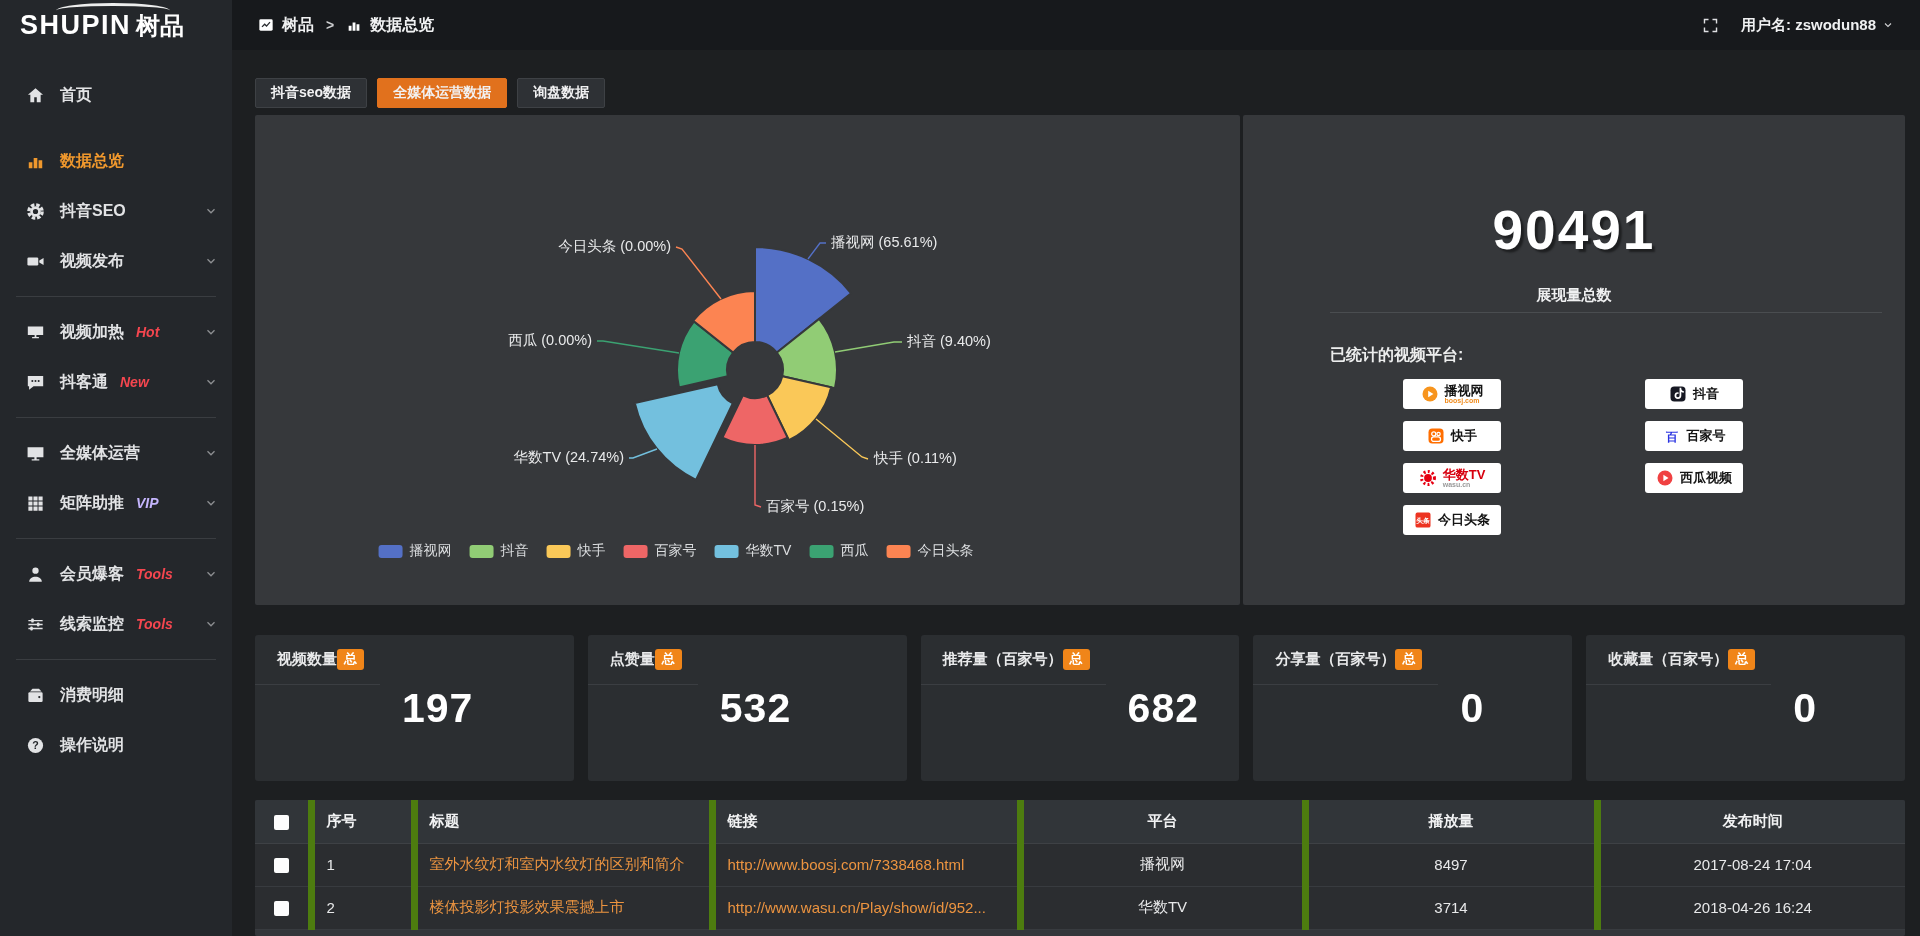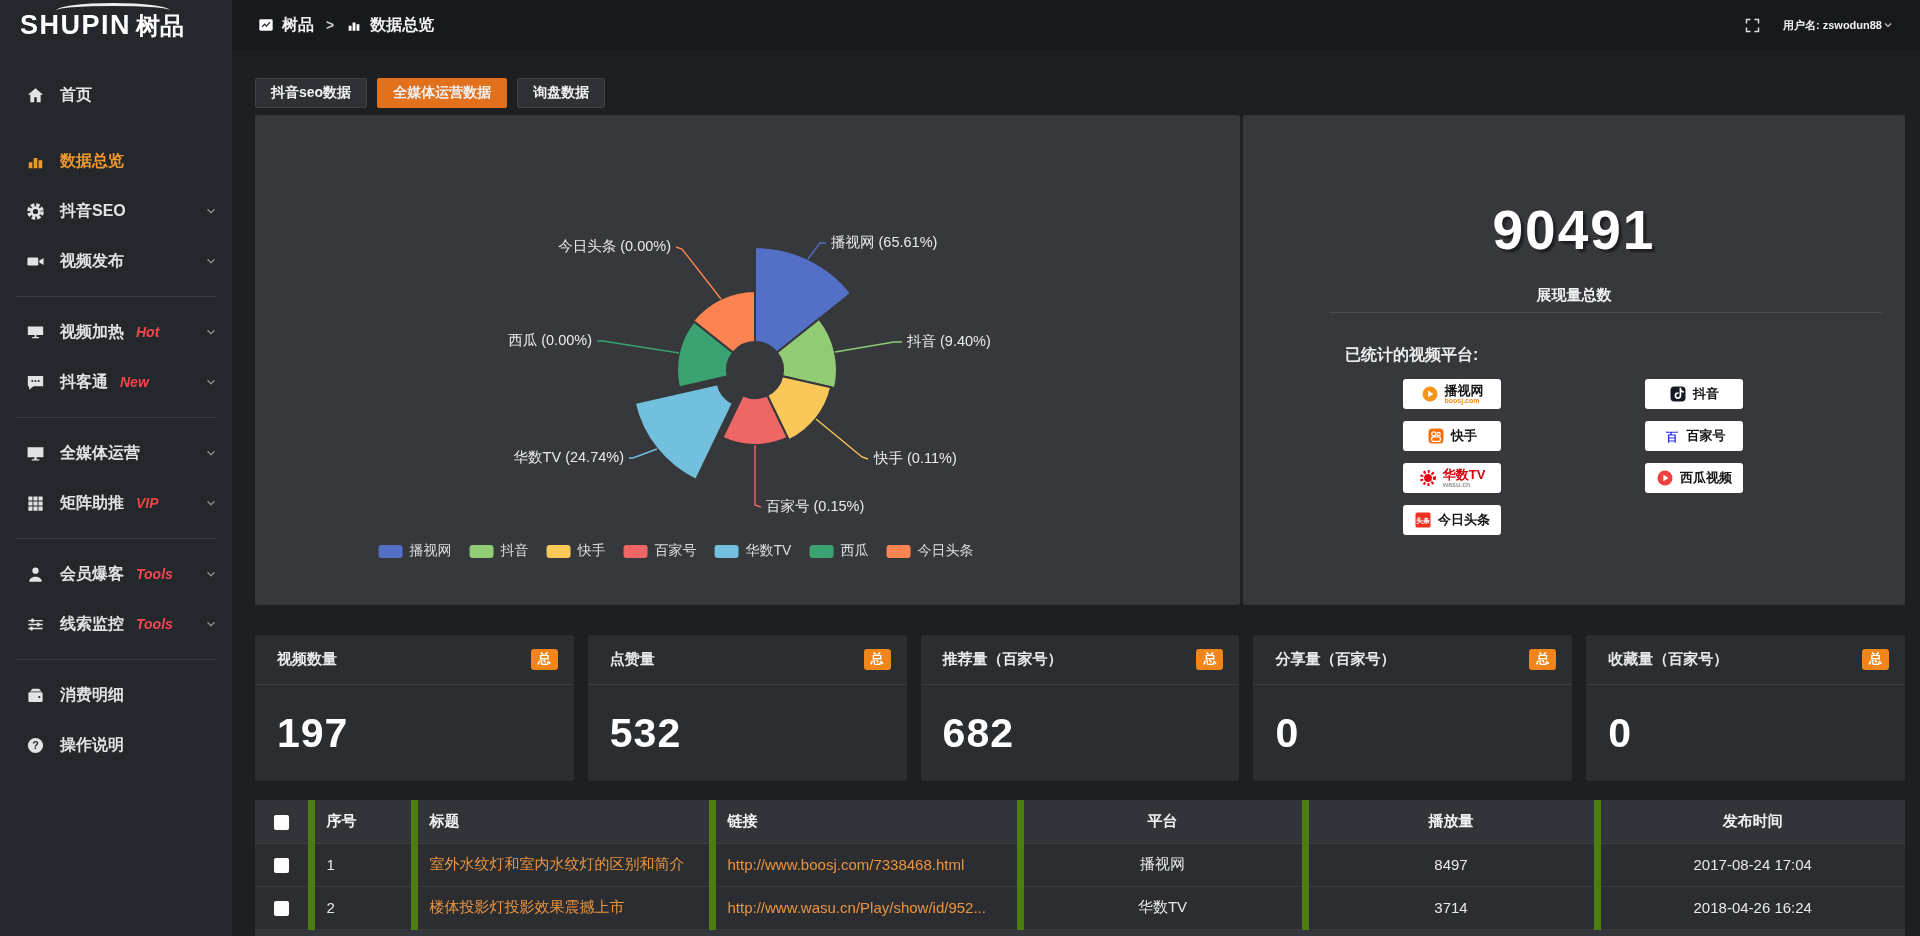--- a/index.html
+++ b/index.html
@@ -30,21 +30,21 @@
 
   
   #topbar{position:absolute;left:232px;top:0;width:1688px;height:50px;background:#17191c;display:flex;align-items:center;padding:0 26px;box-sizing:border-box;z-index:4}
   .breadcrumb{display:flex;align-items:center;gap:8px;font-size:16px;font-weight:700;color:#f0f1f2}
   .bc-icon{width:16px;height:16px;display:inline-block}
   .bc-icon svg{width:100%;height:100%;display:block}
   .bc-sep{color:#cfd0d2;font-size:14px;margin:0 4px}
   #topbar-right{margin-left:auto;display:flex;align-items:center;gap:22px}
   .fs-btn{width:17px;height:17px;color:#dfe0e2}
   .fs-btn svg{width:100%;height:100%;display:block}
-  .user-drop{display:flex;align-items:center;gap:0;font-size:11px;font-weight:600;color:#f0f1f2}
+  .user-drop{display:flex;align-items:center;gap:6px;font-size:15px;font-weight:600;color:#f0f1f2}
   .user-chev{width:12px;height:12px;color:#cfd0d2}
   .user-chev svg{width:100%;height:100%;display:block}
 
   
   #main{position:absolute;left:232px;top:50px;width:1688px;height:886px;box-sizing:border-box;padding:0 15px 0 23px}
   #tabs{margin-top:28px;display:flex;gap:10px}
   .tab{height:30px;padding:0 15px;display:flex;align-items:center;font-size:14px;font-weight:700;color:#f2f2f3;background:#2e3135;border:1px solid #3e4145;border-radius:2px;box-sizing:border-box}
   .tab.active{background:#e1711d;border-color:#e1711d}
 
   #panels{margin-top:7px;display:flex;gap:3px;height:490px}
@@ -54,36 +54,36 @@
   #pie-svg text{font-family:"Liberation Sans","DejaVu Sans",sans-serif}
   #legend{position:absolute;left:421px;top:427px;transform:translateX(-50%);display:flex;gap:18px;align-items:center;white-space:nowrap}
   .legend-item{display:flex;align-items:center;gap:7px}
   .legend-swatch{width:24px;height:13px;border-radius:3px}
   .legend-label{font-size:14px;color:#dcdee0}
 
   #summary-panel{position:relative;flex:1}
   .total-value{margin-top:88px;text-align:center;font-size:55px;font-weight:800;color:#fff;letter-spacing:2px;line-height:1;text-shadow:3px 3px 2px rgba(0,0,0,.45)}
   .total-label{margin-top:28px;text-align:center;font-size:15px;font-weight:700;color:#f0f1f2}
   .summary-divider{position:absolute;left:87px;top:197px;width:552px;height:1px;background:#4a4d50}
-  .platforms-title{position:absolute;left:102px;top:230px;font-size:16px;font-weight:700;color:#eceded}
+  .platforms-title{position:absolute;left:87px;top:230px;font-size:16px;font-weight:700;color:#eceded}
   .platform-col{position:absolute;display:flex;flex-direction:column;gap:12px}
   #platform-col-0{left:160px;top:264px}
   #platform-col-1{left:402px;top:264px}
   .platform-badge{width:98px;height:30px;background:#fff;border-radius:3px;display:flex;align-items:center;justify-content:center;gap:6px;padding:0 4px;box-sizing:border-box}
   .pb-logo{width:18px;height:18px;flex:none}
   .pb-logo svg{width:100%;height:100%;display:block}
   .pb-text{display:flex;flex-direction:column;line-height:1.05}
   .pb-name{font-size:13px;font-weight:700;color:#141414;white-space:nowrap}
   .platform-badge.wasu .pb-name{color:#d7000f}
   .pb-sub{font-size:7px;font-weight:700;color:#999}
   .platform-badge.boosj .pb-sub{color:#f08c1e}
 
   
   #stats-row{margin-top:30px;display:flex;gap:14px;height:146px}
-  .stat-card{flex:1;background:#2b2e31;border-radius:3px;display:flex;flex-direction:column;box-sizing:border-box}
+  .stat-card{flex:1;background:#2b2e31;border-radius:3px;display:flex;flex-direction:row;box-sizing:border-box}
   .stat-head{height:49px;flex:none;display:flex;align-items:center;justify-content:space-between;padding:0 16px 0 22px;border-bottom:1px solid #3b3e42}
   .stat-label{font-size:15px;color:#e9eaeb;font-weight:600}
   .stat-badge{background:#f08519;color:#fff;font-size:13px;font-weight:700;padding:3px 7px;border-radius:3px;line-height:1.1}
   .stat-value{flex:1;display:flex;align-items:center;padding-left:22px;font-size:41px;font-weight:700;color:#fff;letter-spacing:1px}
 
   
   #table-panel{margin-top:19px;height:136px;overflow:hidden;border-radius:2px}
   table{width:100%;border-collapse:collapse;table-layout:fixed;background:#2b2d30}
   th,td{height:43px;padding:0 12px;box-sizing:border-box;font-size:15px;border-right:7px solid #4d7c0f;border-bottom:1px solid #383b3f;white-space:nowrap;overflow:hidden;text-overflow:ellipsis}
   th:last-child,td:last-child{border-right:none}
@@ -194,21 +194,21 @@
           </svg>
         </span>
       </div>
       <div class="menu-item" data-interactable="true">
         <span class="mi-icon" data-interactable="false">
           <svg viewBox="0 0 24 24" xmlns="http://www.w3.org/2000/svg">
             <path fill="currentColor" d="M3 3h5.2v5.2H3zM9.4 3h5.2v5.2H9.4zM15.8 3h5.2v5.2h-5.2zM3 9.4h5.2v5.2H3zM9.4 9.4h5.2v5.2H9.4zM15.8 9.4h5.2v5.2h-5.2zM3 15.8h5.2v5.2H3zM9.4 15.8h5.2v5.2H9.4zM15.8 15.8h5.2v5.2h-5.2z"></path>
           </svg>
         </span>
         <span class="mi-label" data-interactable="false">矩阵助推</span>
-        <span class="mi-tag" data-interactable="false" style="color: #ef4444;">VIP</span>
+        <span class="mi-tag" data-interactable="false" style="color: #c4b5fd;">VIP</span>
         <span class="mi-chev" data-interactable="false">
           <svg viewBox="0 0 24 24" xmlns="http://www.w3.org/2000/svg">
             <path d="M6 9l6 6 6-6" fill="none" stroke="currentColor" stroke-width="2.2"></path>
           </svg>
         </span>
       </div>
       <div class="menu-divider" data-interactable="false"></div>
       <div class="menu-item" data-interactable="true">
         <span class="mi-icon" data-interactable="false">
           <svg viewBox="0 0 24 24" xmlns="http://www.w3.org/2000/svg">

